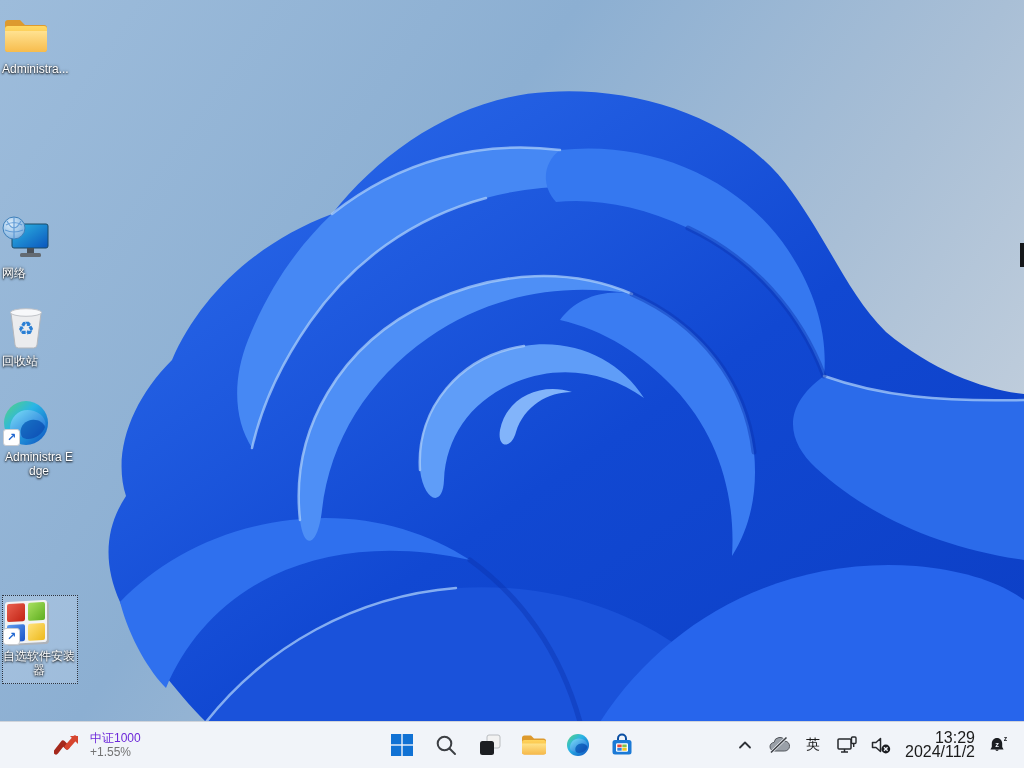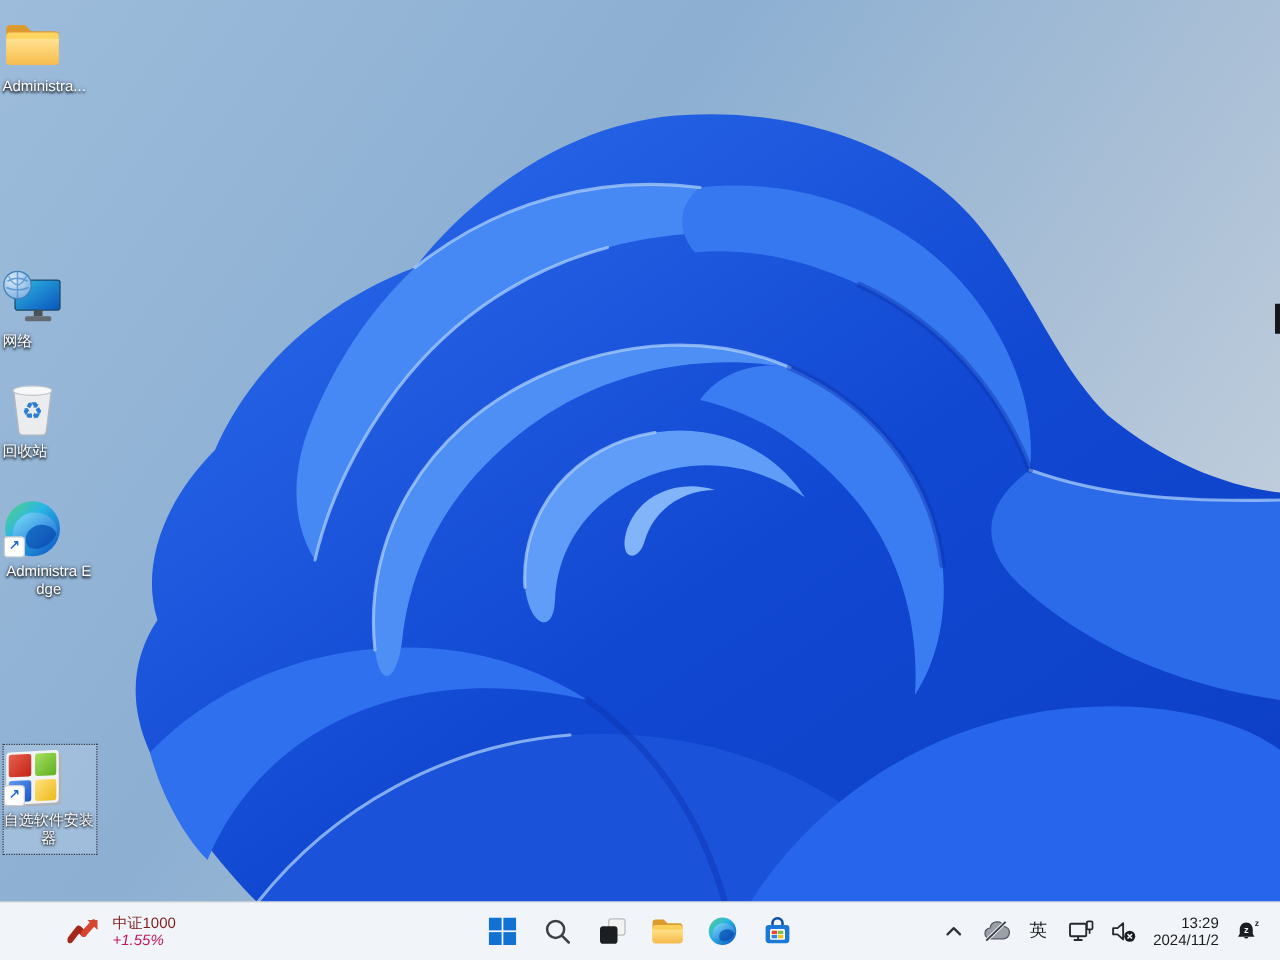--- a/index.html
+++ b/index.html
@@ -42,33 +42,33 @@
     border-top:6px solid #d8dadd;box-sizing:border-box;position:relative;margin-top:14px;}
   .drive::after{content:"";position:absolute;left:6px;top:4px;width:5px;height:5px;border-radius:50%;
     background:#3ed43e;box-shadow:0 0 3px #3ed43e;}
 
   
   .taskbar{position:absolute;left:0;right:0;bottom:0;height:46px;background:#f1f4f9;
     border-top:1px solid rgba(90,100,115,.22);}
   .tb-left{position:absolute;left:0;top:0;bottom:0;display:flex;align-items:center;
     padding:0 14px 0 54px;gap:9px;border-radius:6px;}
   .stock-txt{display:flex;flex-direction:column;justify-content:center;}
-  .stock-name{font-size:12px;color:#7f1d1d;line-height:14px;}
-  .stock-chg{font-size:12px;color:#be185d;line-height:14px;font-style:italic;}
+  .stock-name{font-size:12px;color:#6d28d9;line-height:14px;}
+  .stock-chg{font-size:12px;color:#737373;line-height:14px;}
 
   .tb-center{position:absolute;left:50%;top:0;bottom:0;transform:translateX(-50%);
     display:flex;align-items:center;gap:4px;}
   .tb-btn{width:40px;height:40px;border-radius:5px;display:flex;align-items:center;justify-content:center;}
 
   .tb-right{position:absolute;right:0;top:0;bottom:0;display:flex;align-items:center;padding-right:8px;}
   .tray-btn{height:40px;min-width:28px;padding:0 3px;border-radius:5px;display:flex;
     align-items:center;justify-content:center;}
   .ime{font-size:14px;color:#1b1b1b;padding:0 6px;}
   .clock{display:flex;flex-direction:column;align-items:flex-end;justify-content:center;
-    font-size:12px;color:#1b1b1b;line-height:14px;padding:0 7px;}
+    font-size:16px;color:#1b1b1b;line-height:14px;padding:0 7px;}
 </style>
 </head>
 <body>
 
 <div class="desktop">
   <svg class="wall" width="1024" height="722" viewBox="0 0 1024 722" preserveAspectRatio="none">
     <defs>
       <linearGradient id="gBase" x1="0" y1="0" x2="1" y2="1">
         <stop offset="0" stop-color="#2f6fee"></stop>
           <stop offset=".55" stop-color="#1148d2"></stop>

